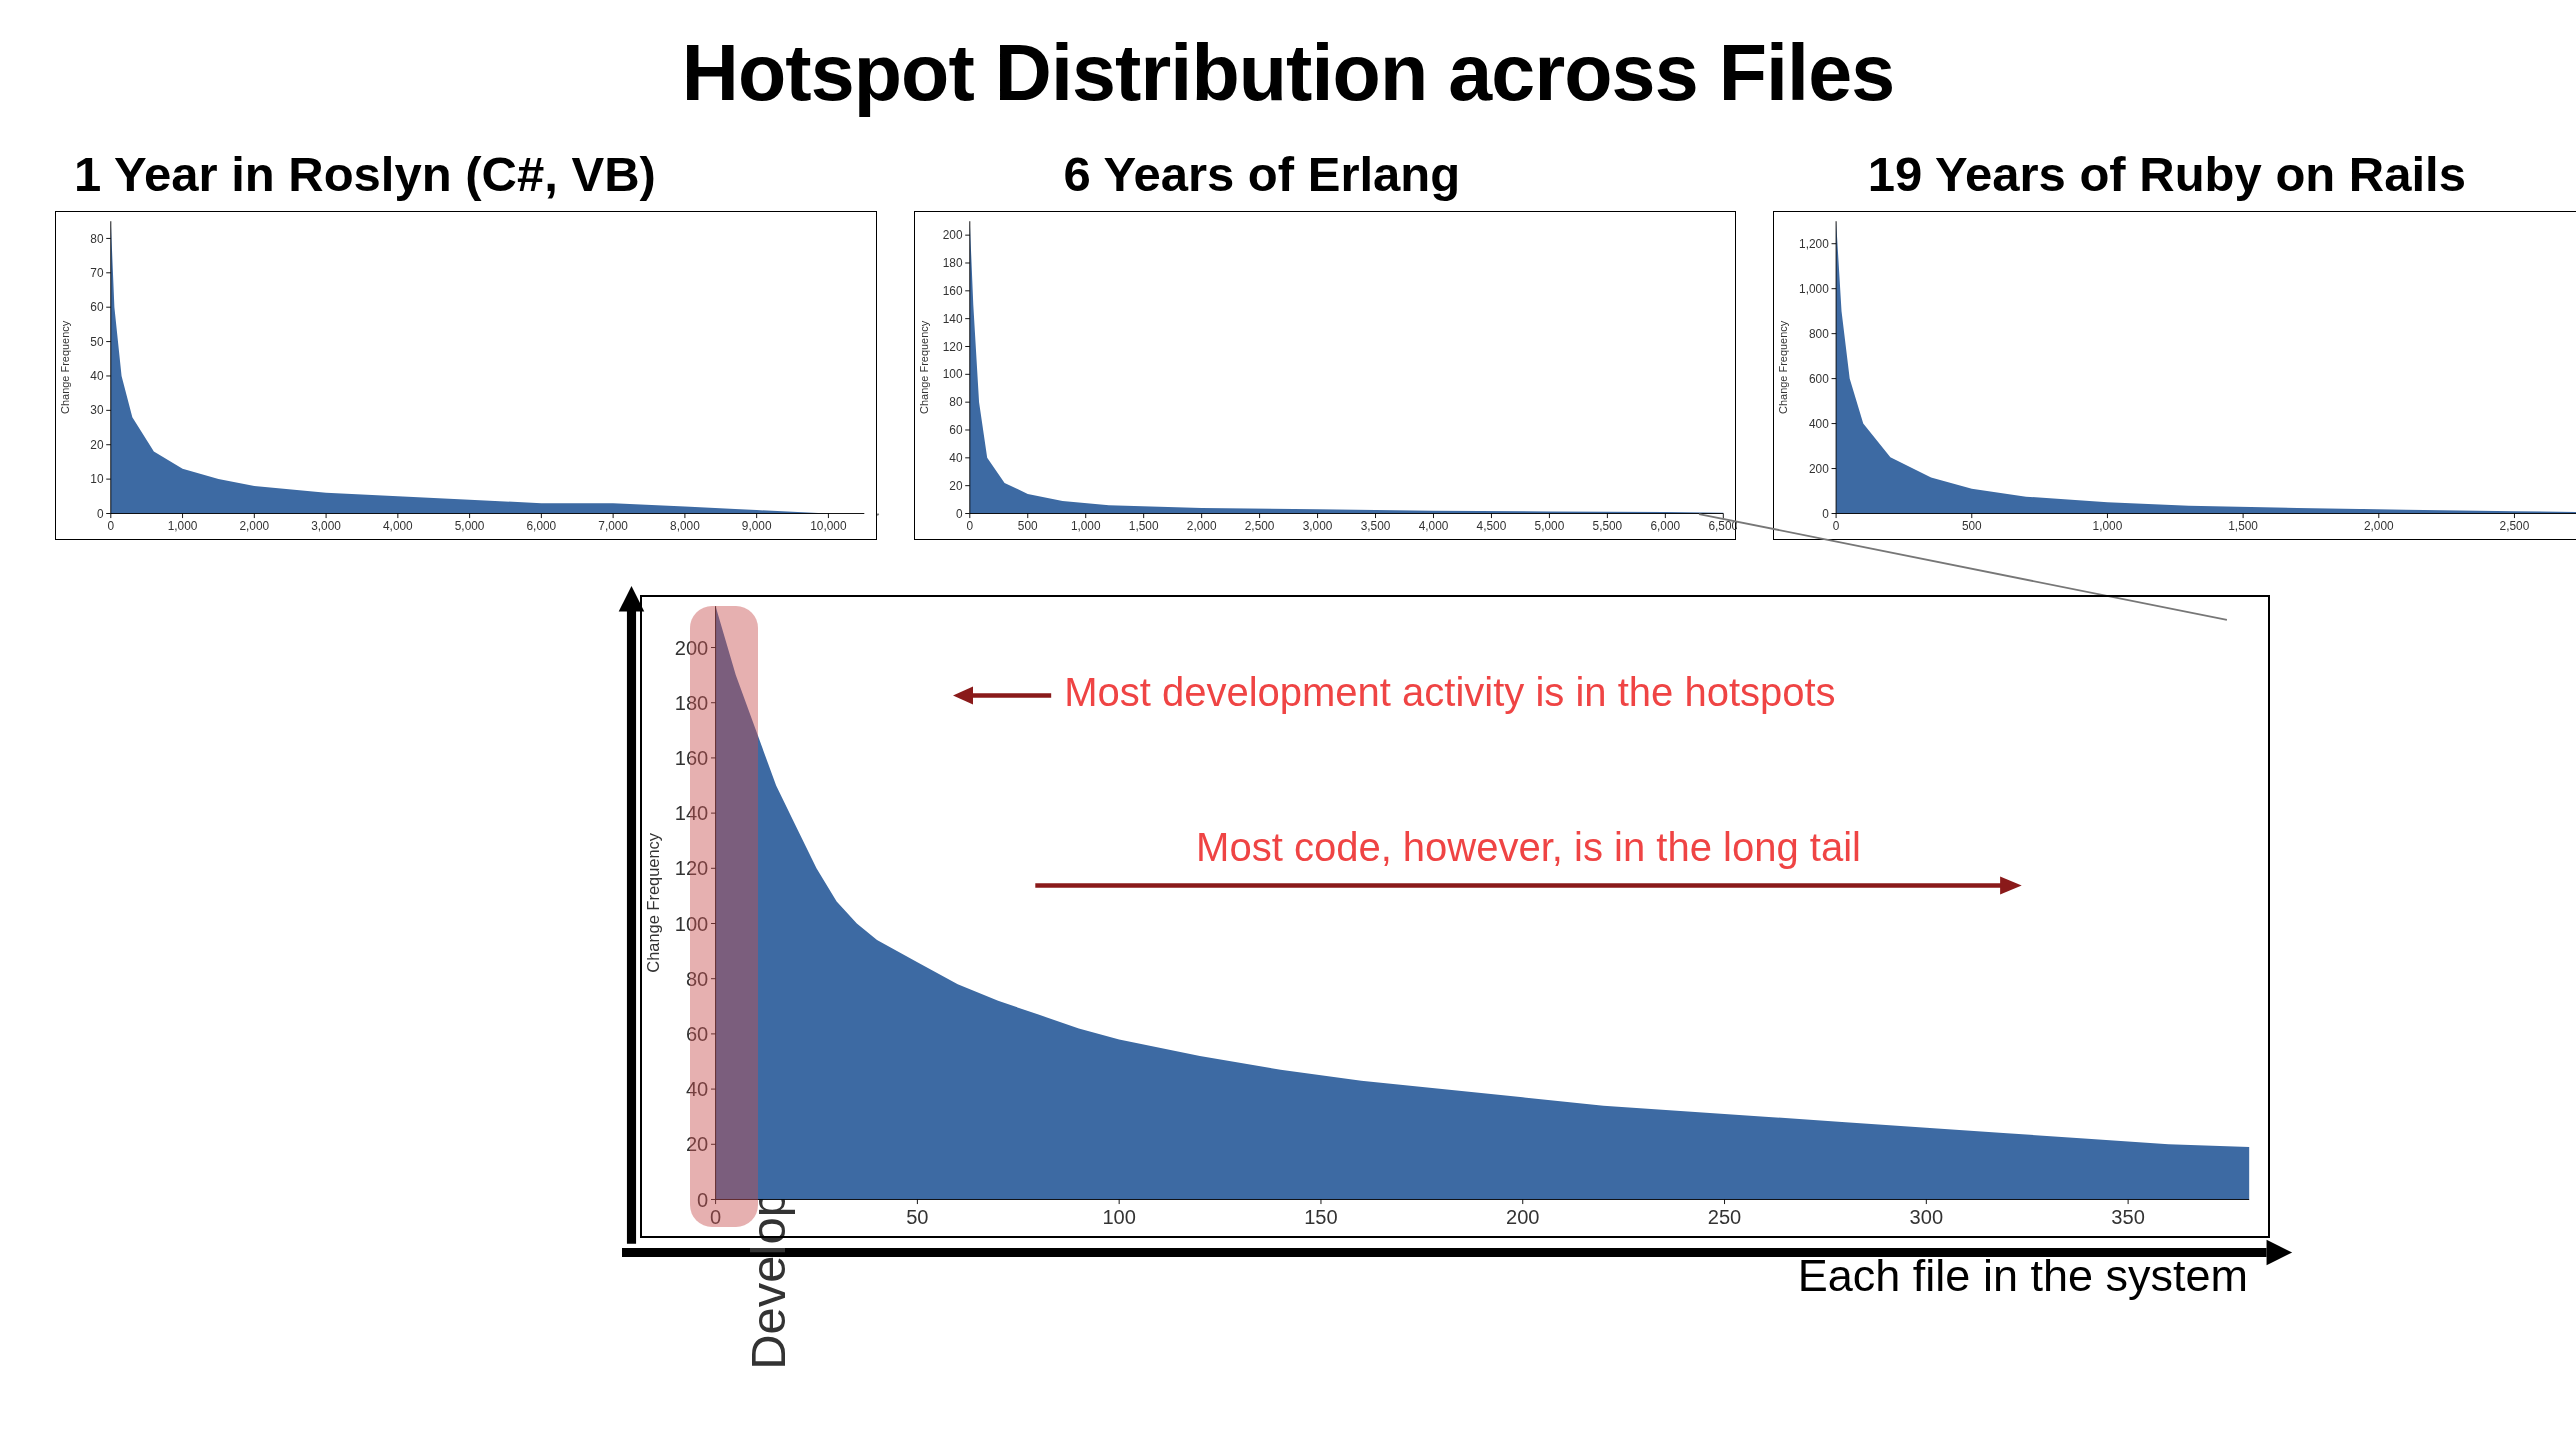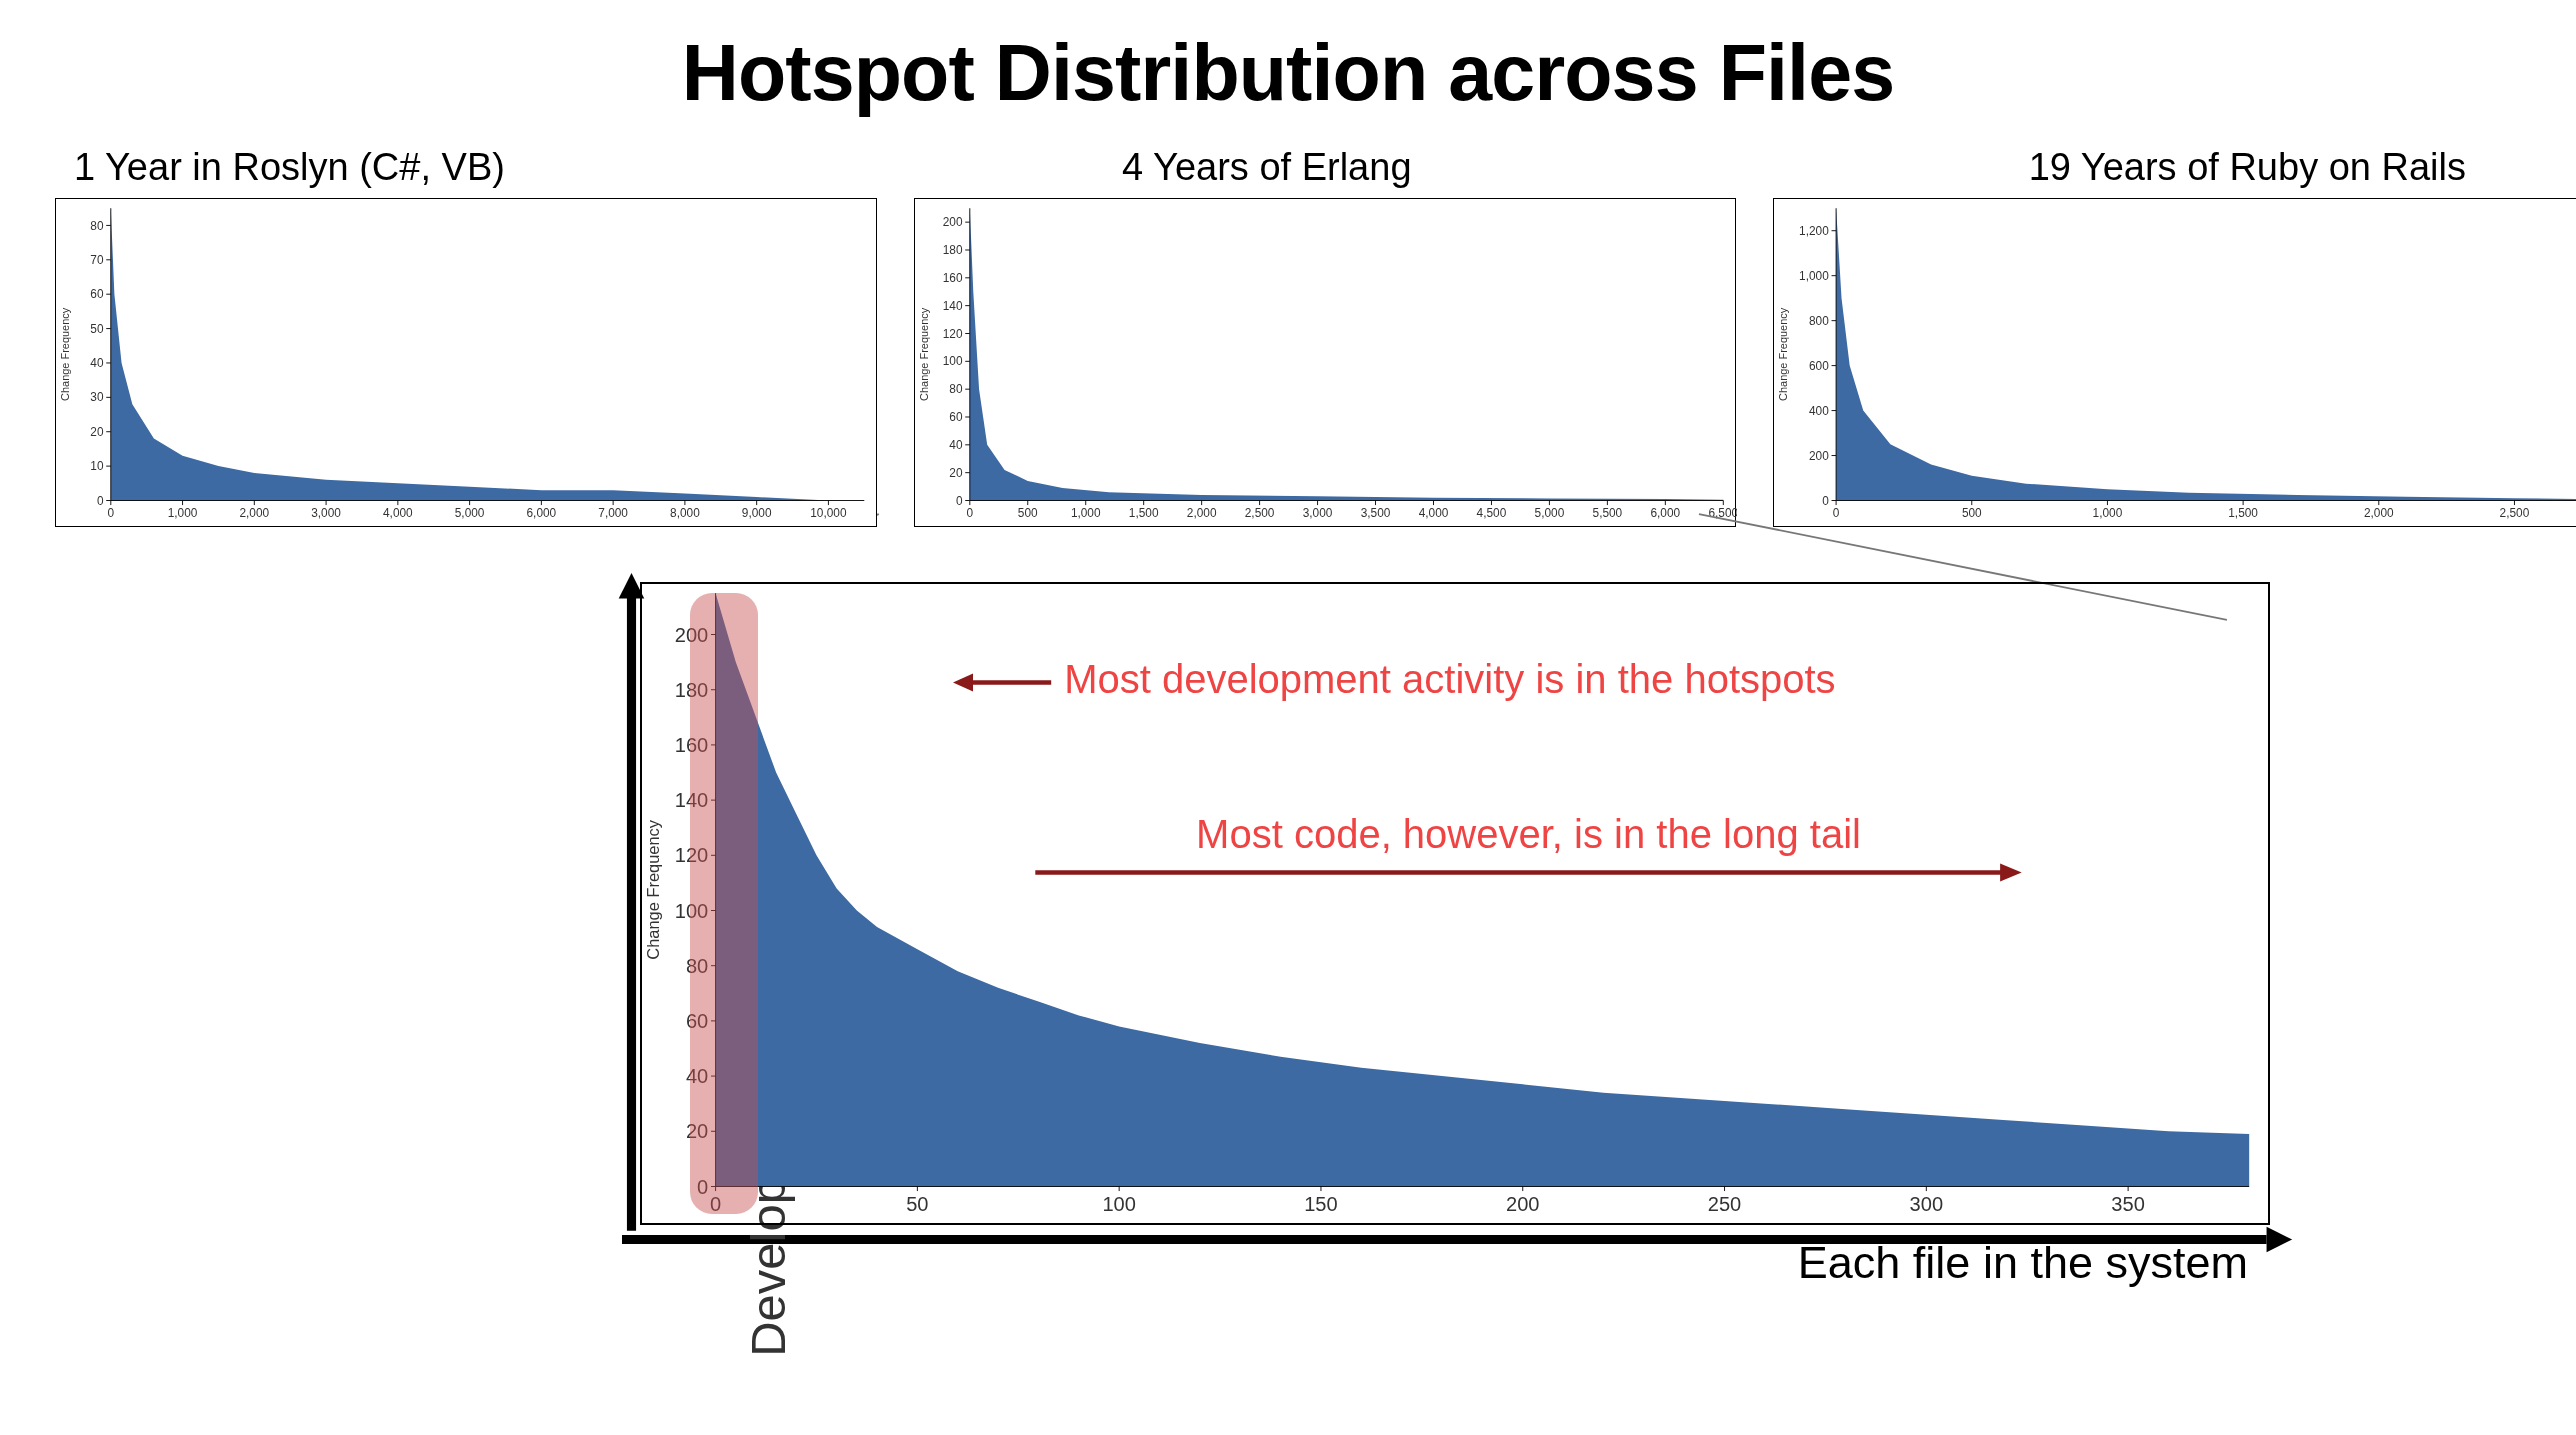--- a/index.html
+++ b/index.html
@@ -1,19 +1,19 @@
 <!DOCTYPE html>
 <html style="font-size:14.6px"><head>
 <meta charset="utf-8">
 <style>
 html,body{margin:0;padding:0;background:#fff;font-family:-apple-system,BlinkMacSystemFont,"Segoe UI",Helvetica,Arial,sans-serif;color:#000}
 .page{width:2576px;height:1436px;position:relative;box-sizing:border-box;padding:18px 37px}
 .title{text-align:center;font-weight:800;font-size:79px;margin:9px 0 27px 0;letter-spacing:-0.9px}
 .subtitles{display:flex;justify-content:space-between;padding:0 73px 0 37px}
-.subtitles div{font-size:38px;font-weight:400}
+.subtitles div{font-size:49px;font-weight:700}
 .row{display:flex;justify-content:space-between;gap:37px;padding:9px 18px 0 18px}
 .panel{border:1.8px solid #000;box-sizing:border-box;position:relative;background:#fff}
 .small{width:822px;height:329px}
 .bigwrap{position:relative;margin-top:55px;margin-left:512px;width:1717px}
 .big{width:1626px;height:639px;border:2.7px solid #000;position:relative;margin-left:91px}
 .ylab{position:absolute;left:0;top:50%;transform:translate(-100%,-50%) rotate(-90deg);transform-origin:100% 50%;font-size:12.8px;color:#333}
 .ylab-big{font-size:49px;transform:translate(-60%,-50%) rotate(-90deg)}
 .xlab-big{font-size:45px;position:absolute;bottom:-64px;right:18px}
 .anno{position:absolute;color:#ef4444;font-size:40px}
 .hotspot-box{position:absolute;left:48px;top:9px;width:68px;height:621px;background:rgba(200,80,80,0.45);border-radius:22px}
@@ -21,21 +21,21 @@
 .conn{position:absolute;stroke:#777;stroke-width:2;fill:none}
 </style>
 </head>
 <body>
 <div class="page">
 
 <div class="title">Hotspot Distribution across Files</div>
 
 <div class="subtitles">
   <div>1 Year in Roslyn (C#, VB)</div>
-  <div>4 Years of Erlang</div>
+  <div>6 Years of Erlang</div>
   <div>19 Years of Ruby on Rails</div>
 </div>
 
 <div class="row">
   <div class="panel small">
     <svg id="svg-roslyn" width="822" height="329" viewBox="0 0 900 360">
           <text x="14" y="170" transform="rotate(-90 14 170)" text-anchor="middle" font-size="12" fill="#333">Change Frequency</text>
           <path d="M 60 330 L 60 10 L 63.92857142857143 104.11764705882351 L 71.78571428571428 179.41176470588235 L 83.57142857142857 224.58823529411765 L 107.14285714285714 262.2352941176471 L 138.57142857142856 281.05882352941177 L 177.85714285714283 292.3529411764706 L 217.14285714285714 299.88235294117646 L 295.71428571428567 307.4117647058824 L 374.2857142857143 311.1764705882353 L 452.85714285714283 314.94117647058823 L 531.4285714285713 318.70588235294116 L 610 318.70588235294116 L 688.5714285714286 322.47058823529414 L 767.1428571428571 326.2352941176471 L 845.7142857142857 330 L 845.7142857142857 330 Z" fill="#3d6aa3" stroke="none"></path>
           <line x1="60" y1="10" x2="60" y2="330" stroke="#000" stroke-width="1"></line>
           <line x1="60" y1="330" x2="885" y2="330" stroke="#000" stroke-width="1"></line>

